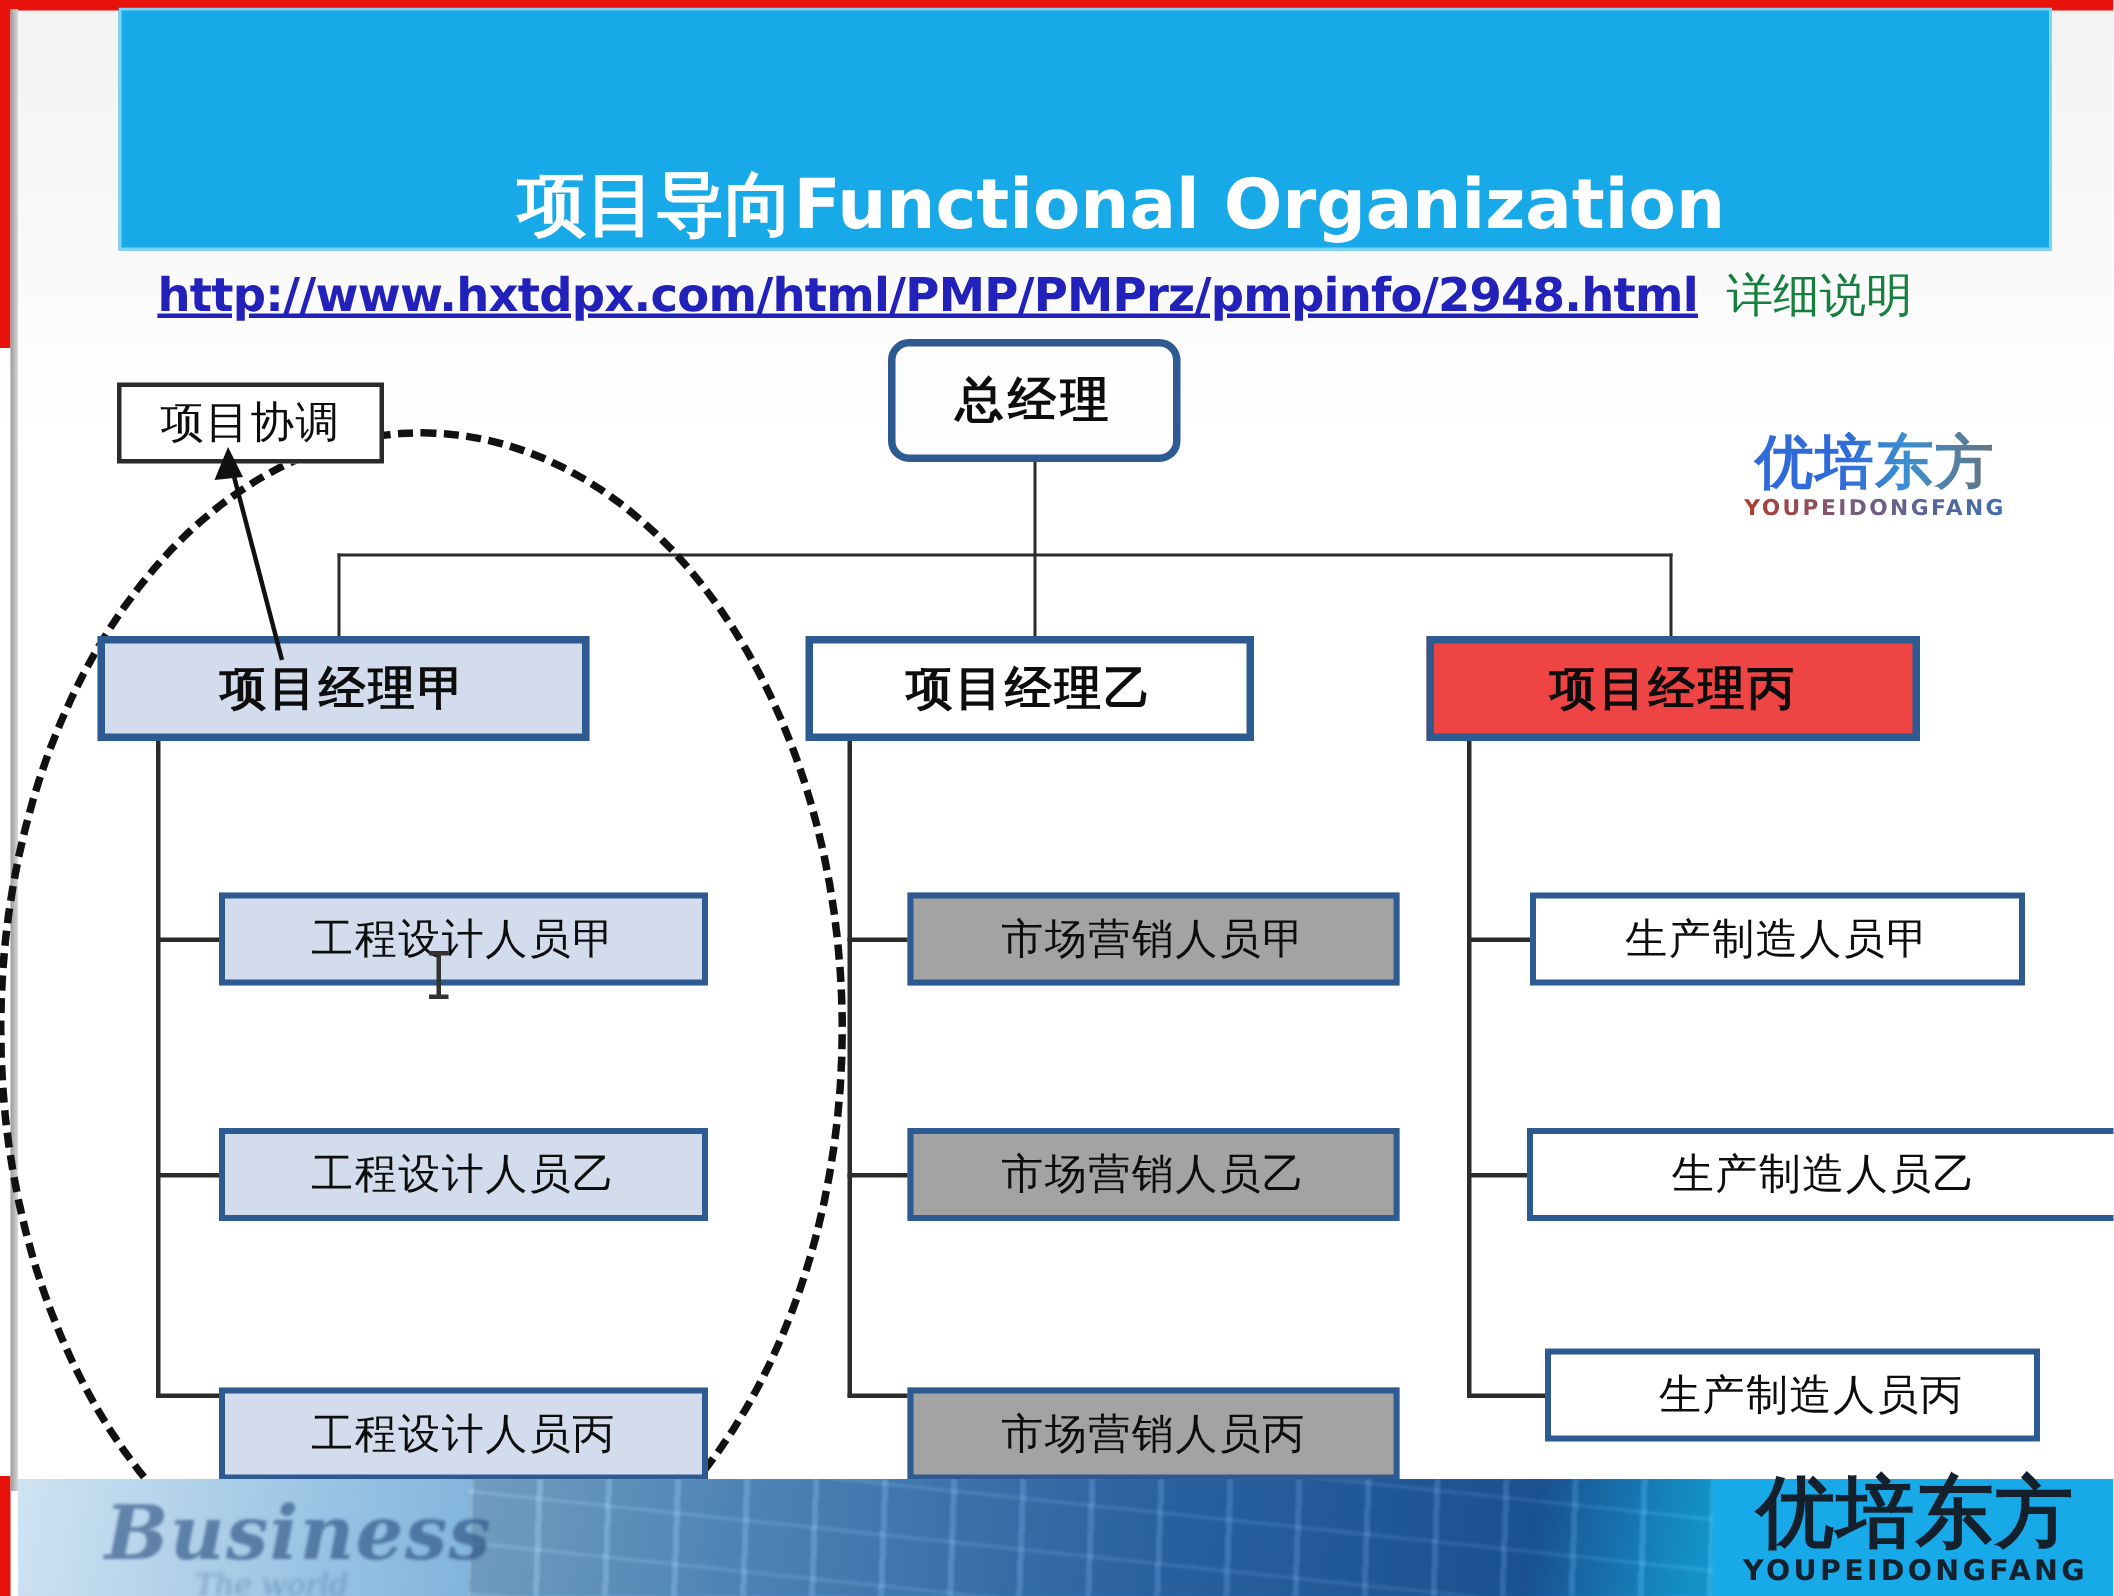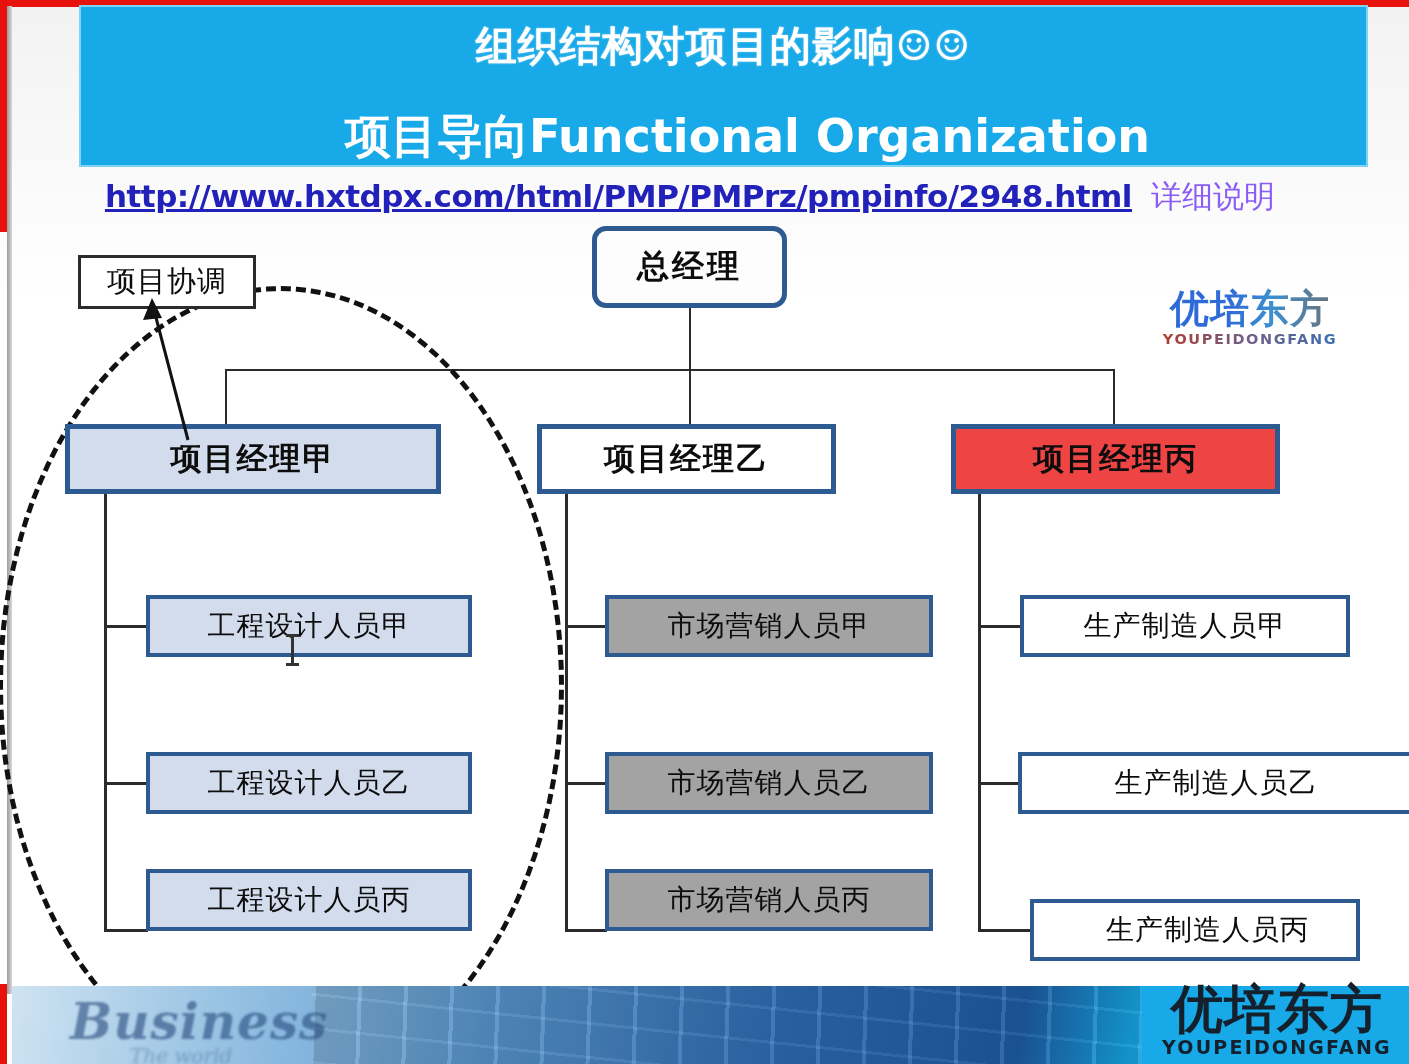--- a/index.html
+++ b/index.html
@@ -41,21 +41,21 @@
   #link-row{
     position:absolute;left:0;top:176px;width:1380px;text-align:center;
     white-space:nowrap;
   }
   #doc-link{
     color:#2222bb;font-size:31px;font-weight:700;text-decoration:underline;
     font-family:"DejaVu Sans","Liberation Sans",sans-serif;
     letter-spacing:-.5px;
   }
   #link-note{
-    color:#8b5cf6;font-size:31px;font-weight:400;margin-left:14px;
+    color:#15803d;font-size:31px;font-weight:400;margin-left:14px;
     font-family:"DejaVu Serif","Liberation Serif",serif;
   }
 
   
   .node{
     position:absolute;box-sizing:border-box;
     display:flex;align-items:center;justify-content:center;
     font-family:"DejaVu Serif","Liberation Serif",serif;
     color:#0d0d0d;white-space:nowrap;
   }
@@ -66,36 +66,36 @@
   }
   #node-coord{
     left:78px;top:255px;width:178px;height:54px;
     border:3px solid #2b2b2b;background:#ffffff;
     font-size:29px;font-weight:400;letter-spacing:1px;
   }
   .mgr{
     top:424px;height:70px;border:5px solid #2e5a92;
     font-size:31px;font-weight:700;letter-spacing:2px;
   }
-  #node-mgr-1{left:65px;width:376px;background:#d3dcec;}
+  #node-mgr-1{left:65px;width:328px;background:#d3dcec;}
   #node-mgr-2{left:537px;width:299px;background:#ffffff;}
   #node-mgr-3{left:951px;width:329px;background:#ef4444;}
 
   .staff{
     height:62px;border:4px solid #2e5a92;
     font-size:28px;font-weight:400;letter-spacing:1px;
   }
   .col1{left:146px;width:326px;background:#d3dcec;}
   .col2{left:605px;width:328px;background:#a3a3a3;}
   .col3{left:1018px;width:332px;background:#ffffff;}
   #node-s11,#node-s21{top:595px;}
   #node-s31{top:595px;left:1020px;width:330px;}
   #node-s12,#node-s22{top:752px;}
   #node-s32{top:752px;left:1018px;width:396px;}
-  #node-s13,#node-s23{top:869px;}
+  #node-s13,#node-s23{top:925px;}
   #node-s33{top:899px;left:1030px;width:330px;padding-left:25px;}
 
   
   .ln{position:absolute;background:#2b2b2b;}
   #ln-gm-down{left:689px;top:308px;width:2px;height:62px;}
   #ln-hbar{left:225px;top:369px;width:890px;height:2px;}
   #ln-drop-1{left:225px;top:369px;width:2px;height:56px;}
   #ln-drop-2{left:689px;top:369px;width:2px;height:56px;}
   #ln-drop-3{left:1113px;top:369px;width:2px;height:56px;}
 
@@ -180,21 +180,20 @@
 </style>
 </head>
 <body>
 
 <div id="red-top-bar"></div>
 <div id="red-left-bar"></div>
 <div id="red-left-bar-bottom"></div>
 <div id="gray-left-edge"></div>
 
 <div id="title-banner">
-  <div id="title-line1">组织结构对项目的影响☺☺</div>
   <div id="title-line2">项目导向Functional Organization</div>
 </div>
 
 <div id="link-row">
   <span id="doc-link">http://www.hxtdpx.com/html/PMP/PMPrz/pmpinfo/2948.html</span>
   <span id="link-note">详细说明</span>
 </div>
 
 <div class="ln" id="ln-gm-down"></div>
 <div class="ln" id="ln-hbar"></div>

